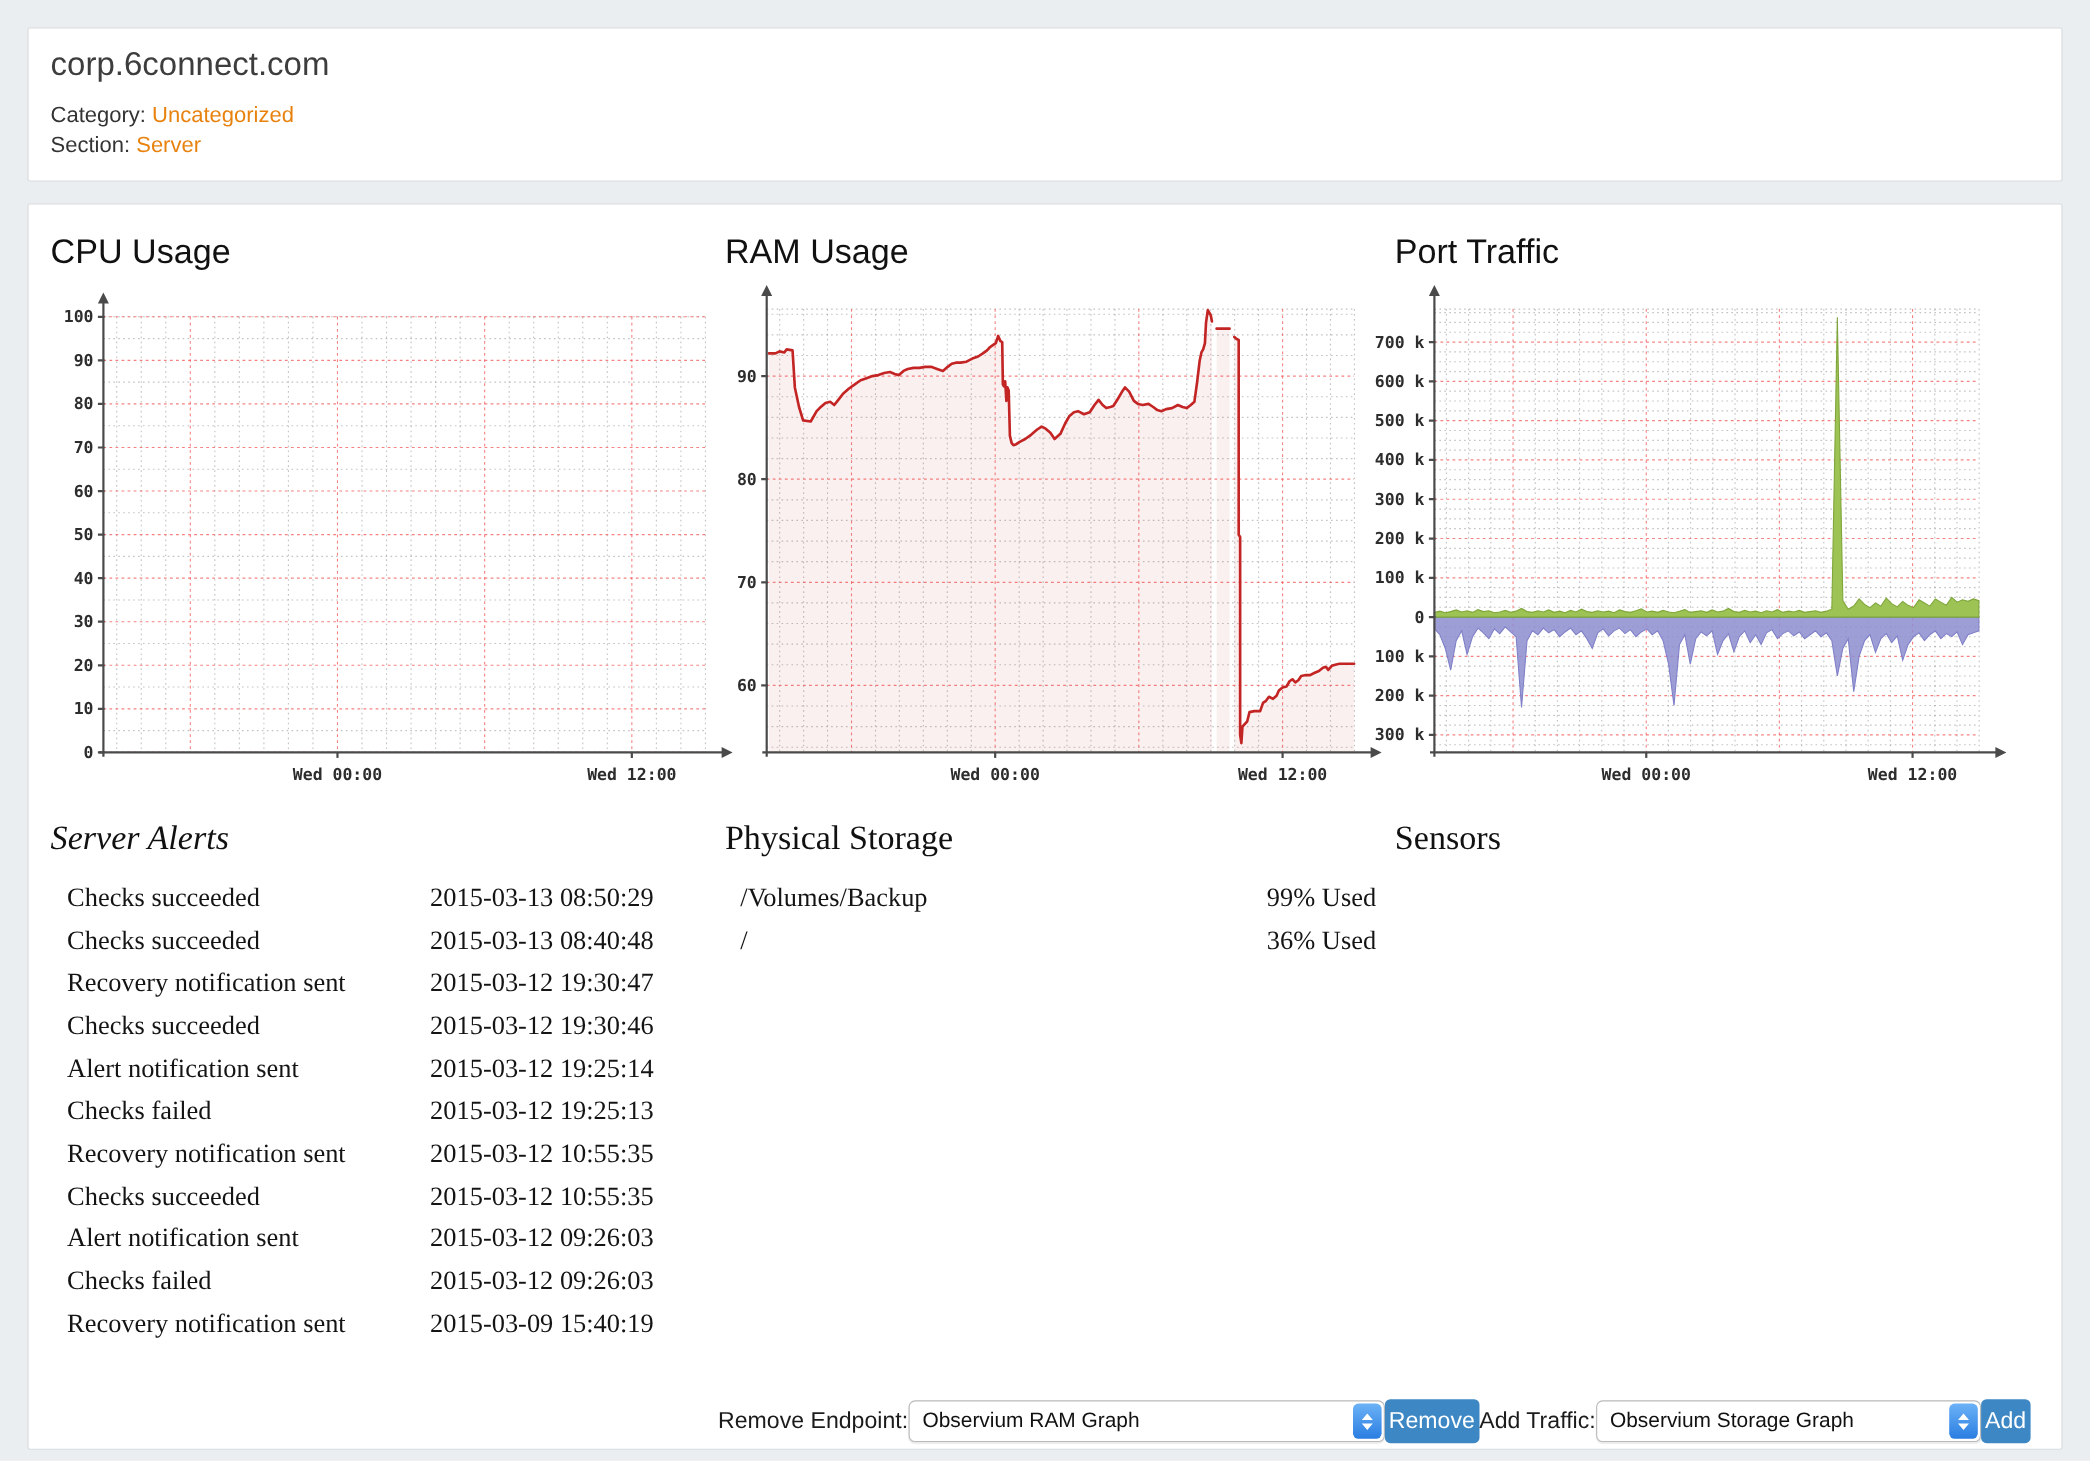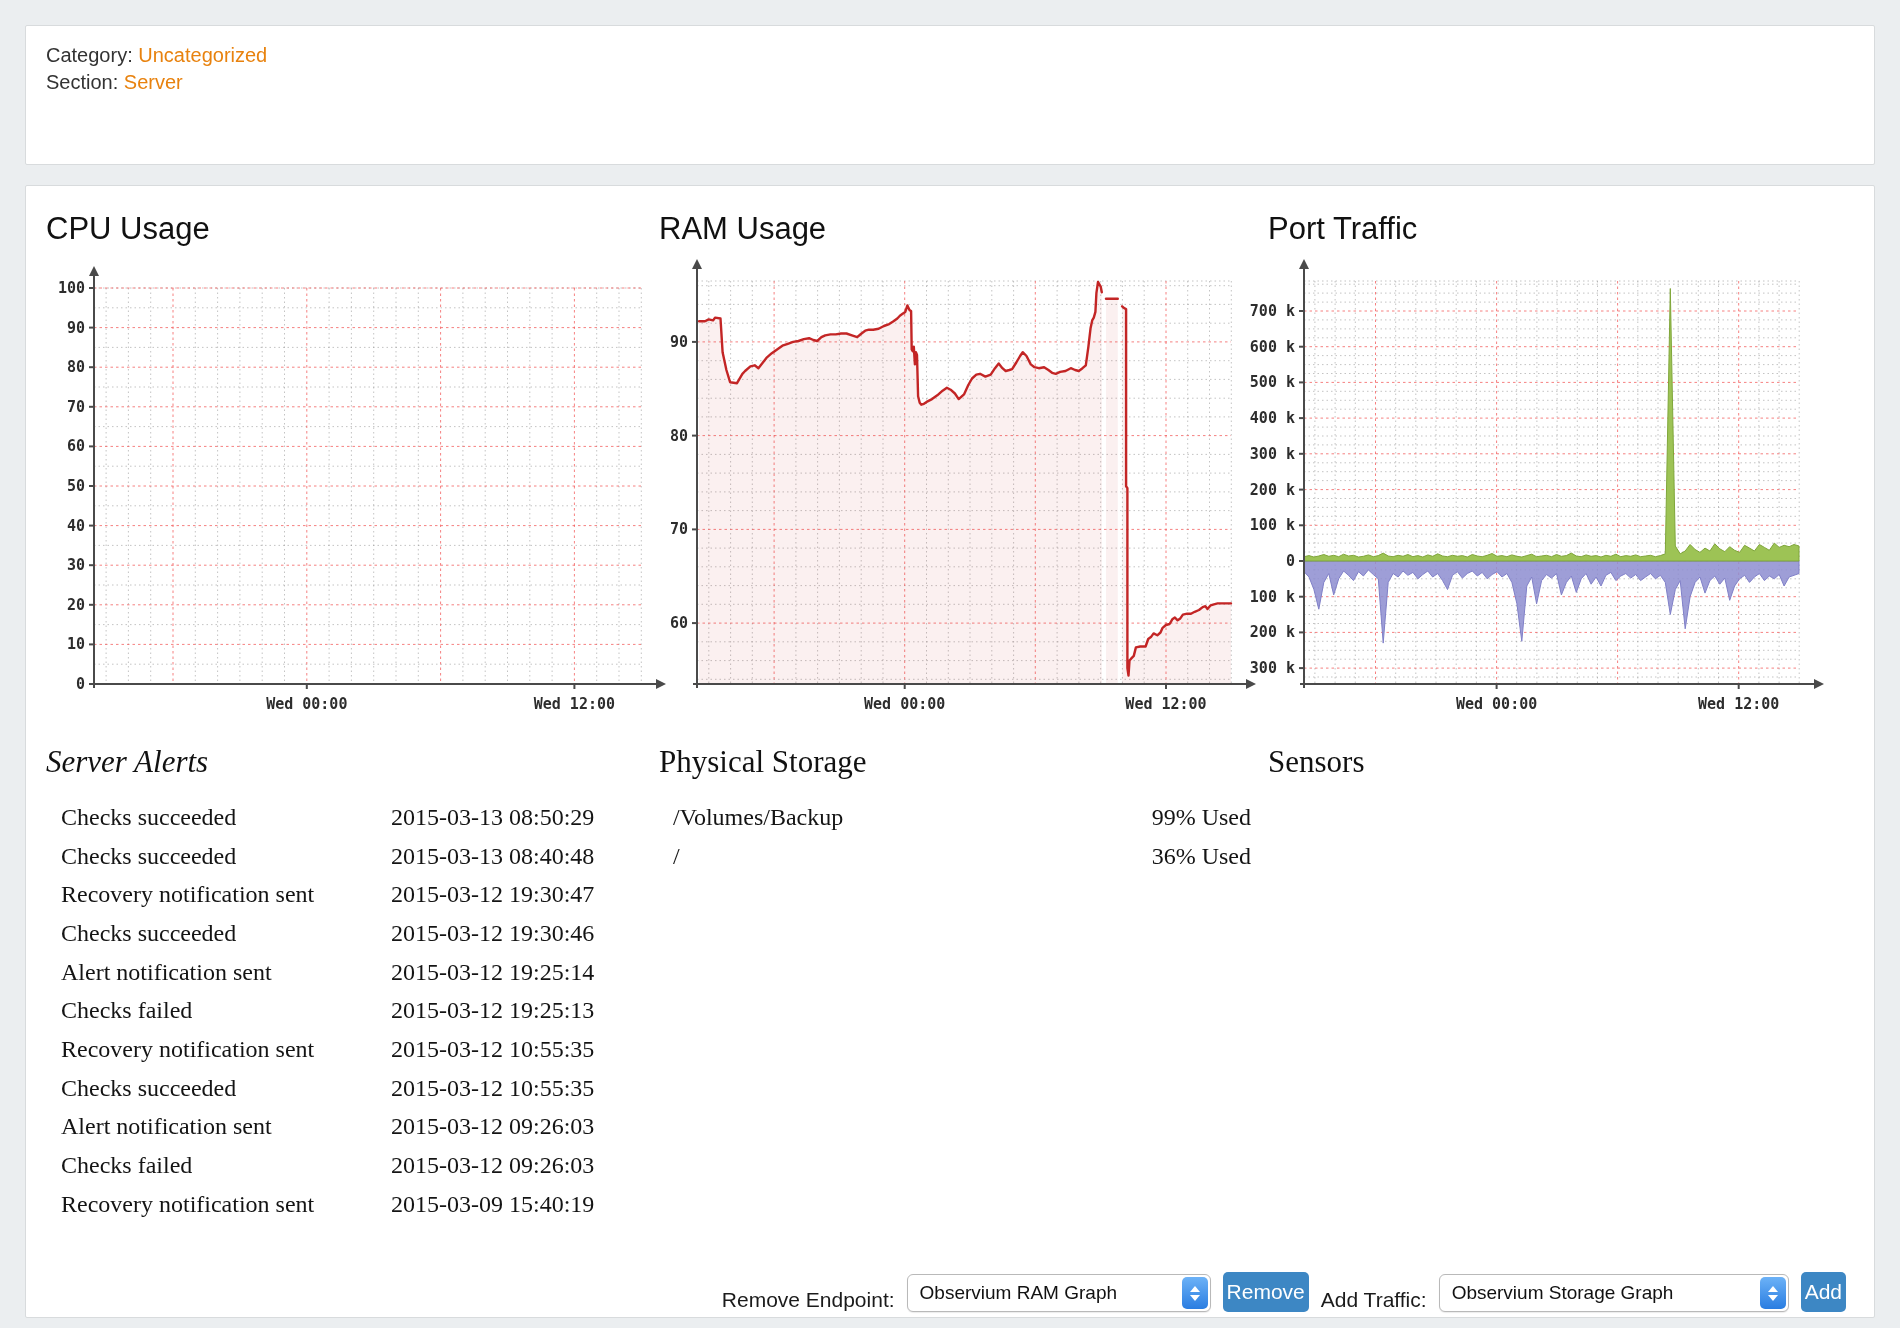--- a/index.html
+++ b/index.html
@@ -18,36 +18,37 @@
   #chart-port .chart-title{margin-left:22px;}
   .axis-label{font:bold 15px "DejaVu Sans Mono",monospace;fill:#2d2d2d;}
   .section-heading{position:absolute;top:558px;font-family:"Liberation Serif",serif;font-size:31px;color:#111;}
   #alerts-heading{left:20px;font-style:italic;} #storage-heading{left:633px;} #sensors-heading{left:1242px;}
   .rows{position:absolute;top:612px;font-family:"Liberation Serif",serif;font-size:24px;color:#141414;}
   #alert-rows{left:35px;}
   .alert-row{display:flex;height:38.7px;align-items:center;}
   .alert-label{width:330px;}
   #storage-rows{left:647px;width:578px;}
   .storage-row{display:flex;justify-content:space-between;height:38.7px;align-items:center;}
-  .footer{position:absolute;top:1086px;right:28px;display:flex;align-items:flex-end;gap:12px;}
+  .footer{position:absolute;top:1086px;right:28px;display:flex;align-items:center;}
   .footer-label{font-size:21px;color:#1b1b1b;white-space:nowrap;}
   .mac-select{display:flex;align-items:center;justify-content:space-between;background:#fff;border:1px solid #b9b9b9;border-radius:6px;height:38px;box-sizing:border-box;box-shadow:0 1px 1px rgba(0,0,0,0.08);cursor:default;}
-  .sel-remove{width:304px;} .sel-add{width:350px;}
+  .sel-remove{width:433px;} .sel-add{width:350px;}
   .mac-select-text{padding:0 12px;font-size:19px;color:#111;white-space:nowrap;overflow:hidden;}
   .mac-select-stepper{flex:none;width:26px;height:32px;margin-right:2px;border-radius:5px;background:linear-gradient(#6cb2f7,#2a7de1);display:flex;flex-direction:column;align-items:center;justify-content:center;gap:3px;}
   .tri-up{width:0;height:0;border-left:5px solid transparent;border-right:5px solid transparent;border-bottom:6px solid #fff;}
   .tri-down{width:0;height:0;border-left:5px solid transparent;border-right:5px solid transparent;border-top:6px solid #fff;}
   .btn{background:#3d87c4;color:#fff;border:none;border-radius:5px;font-family:"Liberation Sans",sans-serif;font-size:21px;padding:8px 4px;cursor:pointer;}
 </style>
 </head>
 <body>
 
 <div class="page">
 
   <div class="card header-card">
+    <h1 class="hostname">corp.6connect.com</h1>
     <div class="meta-line">
       <span>Category:</span>
       <span class="meta-value">Uncategorized</span>
     </div>
     <div class="meta-line">
       <span>Section:</span>
       <span class="meta-value">Server</span>
     </div>
   </div>
 

